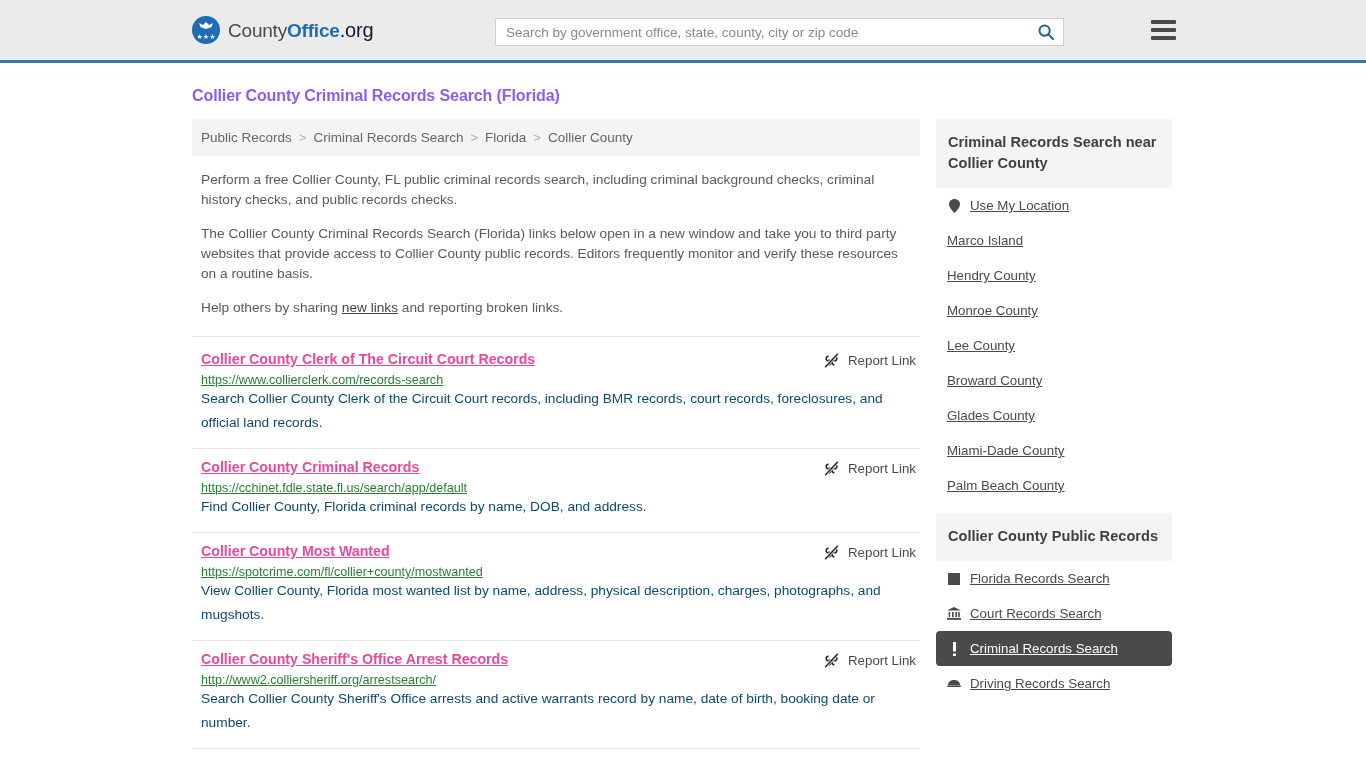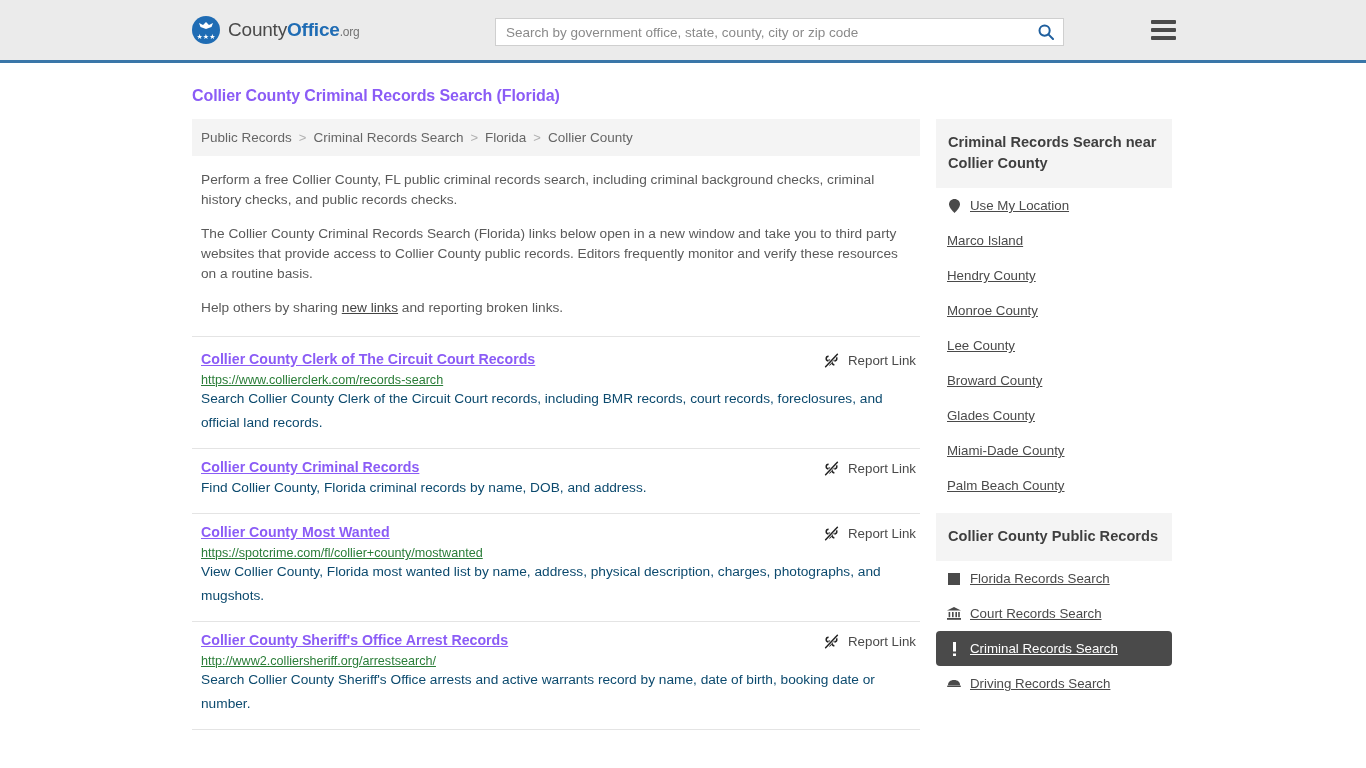--- a/index.html
+++ b/index.html
@@ -49,21 +49,21 @@
     line-height: 7px;
   }
   .logo-text {
     margin-left: 8px;
     font-size: 19px;
     color: #4a4a4a;
     letter-spacing: -0.2px;
     white-space: nowrap;
   }
   .logo-text b { color: #1f6cb4; font-weight: bold; }
-  .logo-text .dotorg { color: #737373; font-size: 12px; }
+  .logo-text .dotorg { color: #0f172a; font-size: 20px; }
 
   .search-wrap {
     position: absolute;
     left: 495px;
     top: 18px;
     width: 569px;
     height: 28px;
     background: #ffffff;
     border: 1px solid #cfcfcf;
     display: flex;
@@ -161,21 +161,21 @@
   .results { margin-top: 18px; }
   .result {
     border-bottom: 1px solid #e4e4e4;
     padding: 9px 0 13px 9px;
     position: relative;
   }
   .result:first-child { border-top: 1px solid #e4e4e4; padding-top: 13px; }
   .result-title {
     font-size: 14.2px;
     font-weight: bold;
-    color: #8b5cf6;
+    color: #ec4899;
     text-decoration: underline;
     display: inline-block;
     max-width: 600px;
   }
   .result-url {
     display: block;
     font-size: 12.6px;
     color: #2a7d38;
     margin-top: 5px;
     word-break: break-all;
@@ -303,21 +303,21 @@
               <svg width="17" height="17" viewBox="0 0 17 17">
   <path d="M5.6 4.2 a2.4 2.4 0 1 0 0 4.8" fill="none" stroke="#222" stroke-width="1.5"></path>
   <path d="M11.4 4.2 a2.4 2.4 0 1 1 0 4.8" fill="none" stroke="#222" stroke-width="1.5"></path>
   <path d="M5.6 12.8 a2.4 2.4 0 1 0 0-4.8" fill="none" stroke="#222" stroke-width="1.5"></path>
   <path d="M11.4 12.8 a2.4 2.4 0 1 1 0-4.8" fill="none" stroke="#222" stroke-width="1.5"></path>
   <line x1="2.2" y1="15.2" x2="14.8" y2="1.8" stroke="#fff" stroke-width="3"></line>
   <line x1="2.6" y1="14.8" x2="14.4" y2="2.2" stroke="#222" stroke-width="1.5" stroke-linecap="round"></line>
 </svg>
               <span>Report Link</span>
             </div></div>
-          <div class="result"><a href="#" class="result-title">Collier County Criminal Records</a><div class="result-desc">Find Collier County, Florida criminal records by name, DOB, and address.</div><div class="report-link">
+          <div class="result"><a href="#" class="result-title">Collier County Criminal Records</a><a href="#" class="result-url">https://cchinet.fdle.state.fl.us/search/app/default</a><div class="result-desc">Find Collier County, Florida criminal records by name, DOB, and address.</div><div class="report-link">
               <svg width="17" height="17" viewBox="0 0 17 17">
   <path d="M5.6 4.2 a2.4 2.4 0 1 0 0 4.8" fill="none" stroke="#222" stroke-width="1.5"></path>
   <path d="M11.4 4.2 a2.4 2.4 0 1 1 0 4.8" fill="none" stroke="#222" stroke-width="1.5"></path>
   <path d="M5.6 12.8 a2.4 2.4 0 1 0 0-4.8" fill="none" stroke="#222" stroke-width="1.5"></path>
   <path d="M11.4 12.8 a2.4 2.4 0 1 1 0-4.8" fill="none" stroke="#222" stroke-width="1.5"></path>
   <line x1="2.2" y1="15.2" x2="14.8" y2="1.8" stroke="#fff" stroke-width="3"></line>
   <line x1="2.6" y1="14.8" x2="14.4" y2="2.2" stroke="#222" stroke-width="1.5" stroke-linecap="round"></line>
 </svg>
               <span>Report Link</span>
             </div></div>

